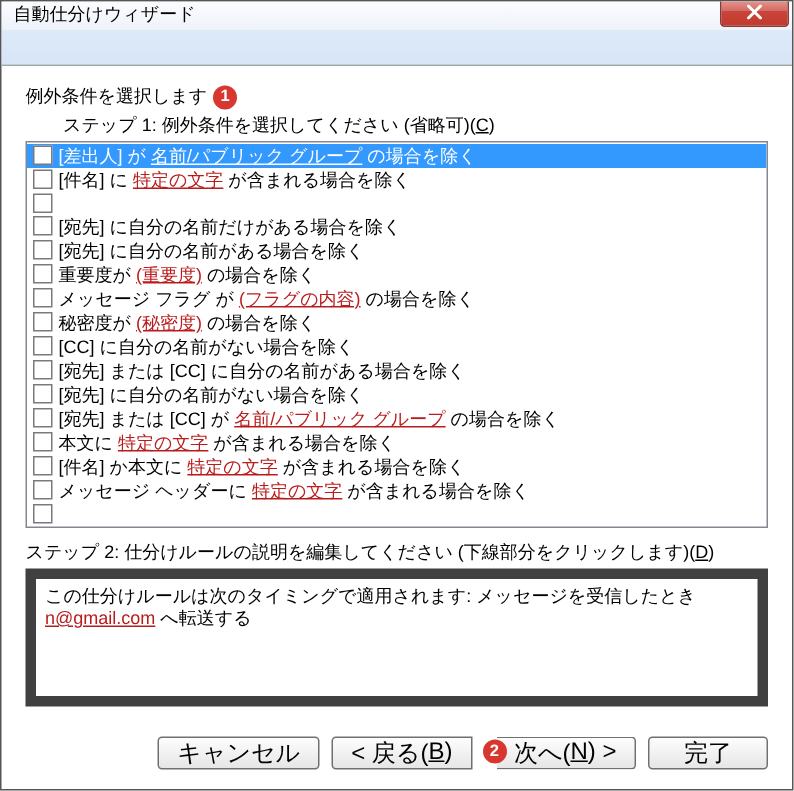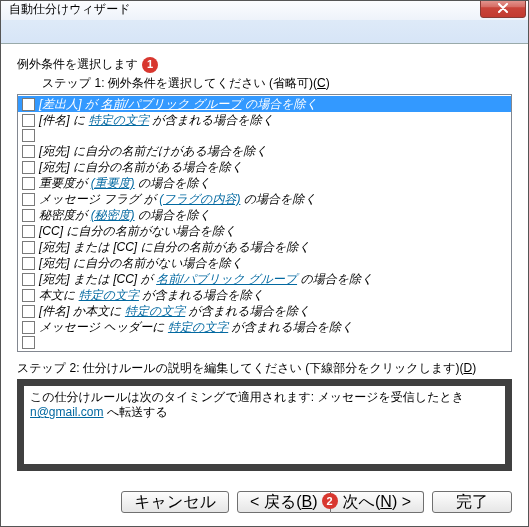--- a/index.html
+++ b/index.html
@@ -61,37 +61,35 @@
   .listbox {
     border: 1px solid #828790;
     height: 258px;
     overflow-x: hidden;
     overflow-y: auto;
     background: #fff;
     padding: 1px 0;
   }
   .list-item {
     display: flex;
-    align-items: center;
     gap: 4px;
     padding: 1px 4px;
     white-space: nowrap;
     line-height: 14px;
     cursor: pointer;
-    font-style: italic;
   }
   .list-item.selected { background: #3399ff; color: #fff; }
   .list-item.selected .lnk { color: #fff; }
   .cb {
     width: 13px; height: 13px;
     border: 1px solid #7a7a7a;
     background: #fff;
     flex: 0 0 auto;
   }
-  .lnk { color: #0369a1; text-decoration: underline; cursor: pointer; }
+  .lnk { color: #b91c1c; text-decoration: underline; cursor: pointer; }
   .step2-label { margin-top: 8px; margin-bottom: 2px; }
   .descbox {
     border: 7px solid #404040;
     background: #fff;
     height: 92px;
     padding: 4px 6px;
     line-height: 15px;
     overflow: auto;
   }
   .buttons {
@@ -108,21 +106,21 @@
     border: 1px solid #707070;
     border-radius: 3px;
     background: linear-gradient(to bottom, #fdfdfd, #e6e6e6);
     font-family: inherit;
     font-size: 16px;
     cursor: pointer;
     display: inline-flex;
     align-items: center;
     justify-content: center;
   }
-  .nav-group { display: inline-flex; align-items: center; gap: 0; position: relative;}
+  .nav-group { display: inline-flex; align-items: center; gap: 16px; position: relative;}
   .nav-group .btn { border-radius: 0; }
   .nav-group .btn:first-child { border-top-left-radius: 3px; border-bottom-left-radius: 3px; }
   .nav-group .btn:last-child { border-top-right-radius: 3px; border-bottom-right-radius: 3px; border-left: none; }
   .badge2-wrap { position: relative; display: inline-flex; }
   .badge2 {
     position: absolute;
     left: -9px; top: 2px;
     z-index: 2;
   }
   .u { text-decoration: underline; }

